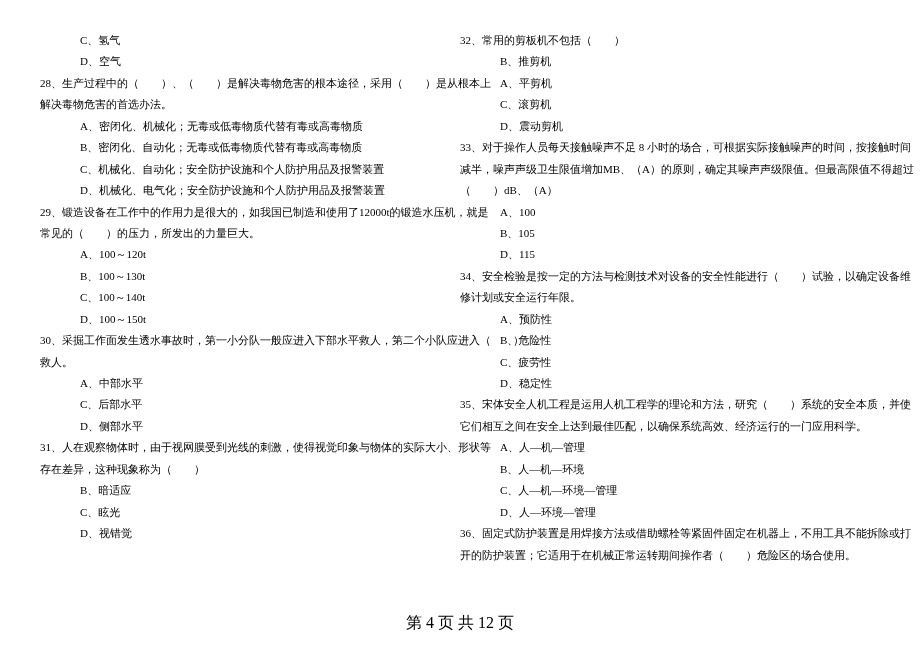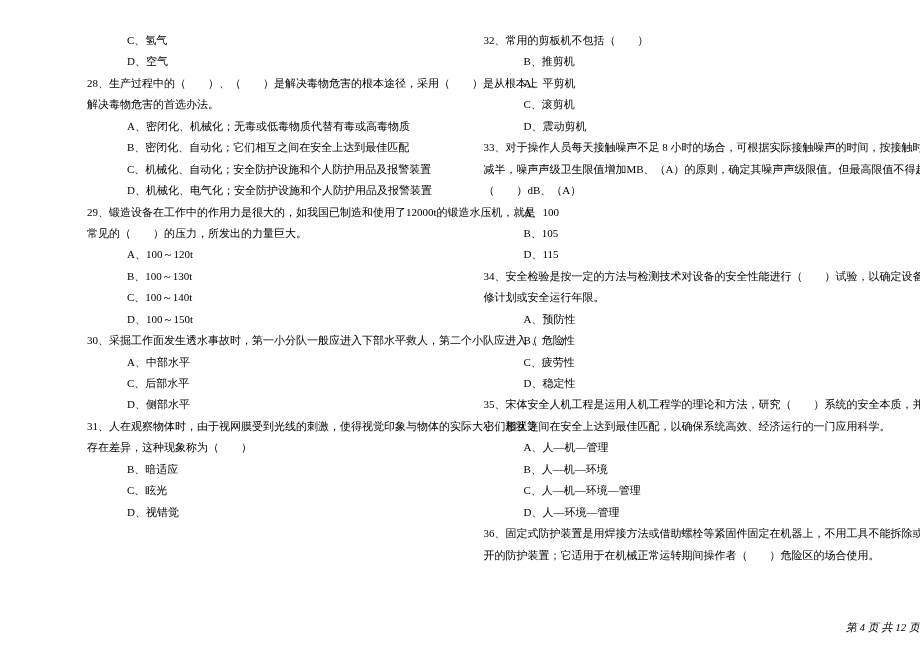--- a/index.html
+++ b/index.html
@@ -10,58 +10,57 @@
       font-family: "SimSun", "宋体", serif;
       font-size: 11px;
       line-height: 1.95;
       color: #000;
       padding: 30px 40px 20px 40px;
       position: relative;
     }
     .columns {
       display: flex;
       height: 580px;
-      margin-left: 47px;
     }
     .col {
       flex: 1;
       min-width: 0;
     }
     .line { white-space: nowrap; }
     .indent1 { padding-left: 40px; }
     .footer {
       position: absolute;
       bottom: 12px;
       left: 0;
       right: 0;
-      text-align: right;
-      font-size: 11px;
-      font-style: italic;
+      text-align: center;
+      font-size: 16px;
     }
   </style>
 </head>
 <body>
 
 <div class="columns">
   <div class="col">
     <div class="line indent1">C、氢气</div>
     <div class="line indent1">D、空气</div>
     <div class="line">28、生产过程中的（　　）、（　　）是解决毒物危害的根本途径，采用（　　）是从根本上</div>
     <div class="line">解决毒物危害的首选办法。</div>
     <div class="line indent1">A、密闭化、机械化；无毒或低毒物质代替有毒或高毒物质</div>
-    <div class="line indent1">B、密闭化、自动化；它们相互之间在安全上达到最佳匹配</div>
+    <div class="line indent1">B、密闭化、自动化；无毒或低毒物质代替有毒或高毒物质</div>
     <div class="line indent1">C、机械化、自动化；安全防护设施和个人防护用品及报警装置</div>
     <div class="line indent1">D、机械化、电气化；安全防护设施和个人防护用品及报警装置</div>
     <div class="line">29、锻造设备在工作中的作用力是很大的，如我国已制造和使用了12000t的锻造水压机，就是</div>
     <div class="line">常见的（　　）的压力，所发出的力量巨大。</div>
     <div class="line indent1">A、100～120t</div>
     <div class="line indent1">B、100～130t</div>
     <div class="line indent1">C、100～140t</div>
     <div class="line indent1">D、100～150t</div>
     <div class="line">30、采掘工作面发生透水事故时，第一小分队一般应进入下部水平救人，第二个小队应进入（　　）</div>
+    <div class="line">救人。</div>
     <div class="line indent1">A、中部水平</div>
     <div class="line indent1">C、后部水平</div>
     <div class="line indent1">D、侧部水平</div>
     <div class="line">31、人在观察物体时，由于视网膜受到光线的刺激，使得视觉印象与物体的实际大小、形状等</div>
     <div class="line">存在差异，这种现象称为（　　）</div>
     <div class="line indent1">B、暗适应</div>
     <div class="line indent1">C、眩光</div>
     <div class="line indent1">D、视错觉</div>
   </div>
 

